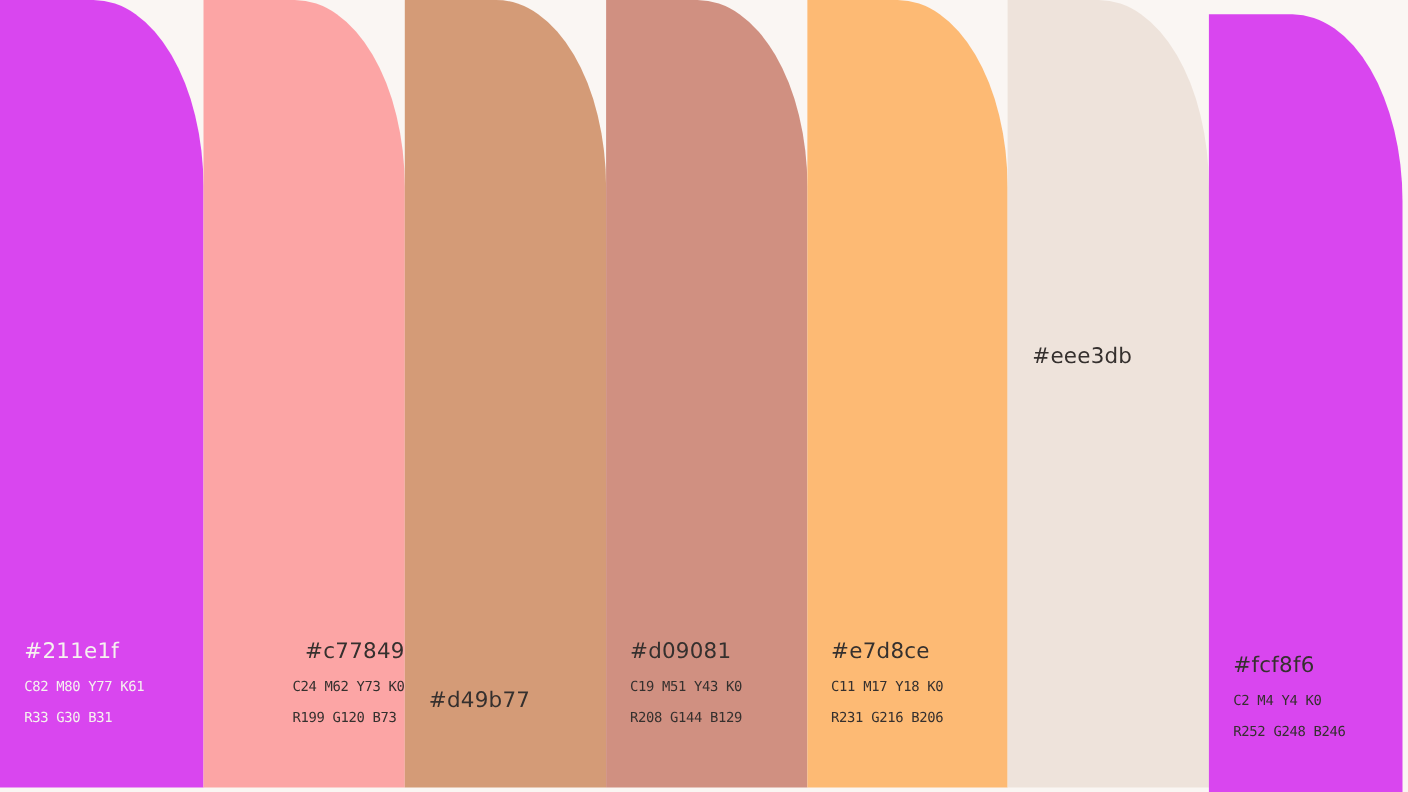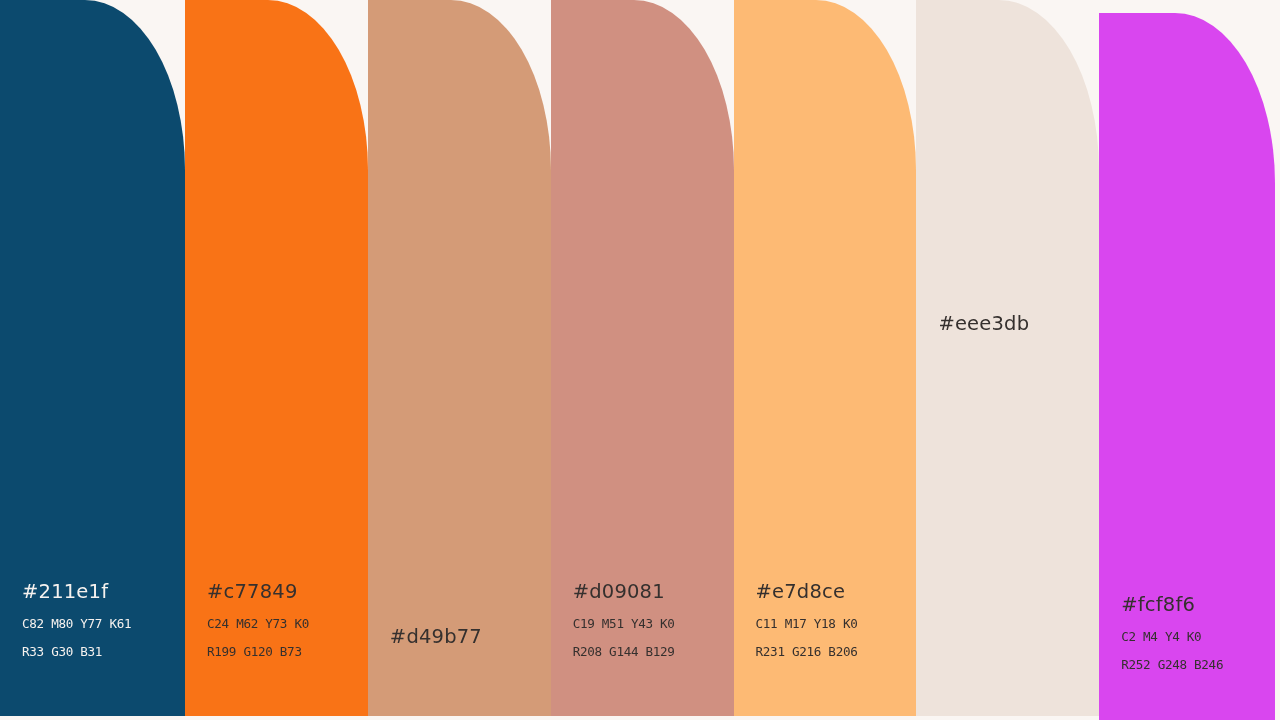--- a/index.html
+++ b/index.html
@@ -86,28 +86,28 @@
   .on-light .swatch-hex,
   .on-light .swatch-line {
     color: #35302e;
   }
 </style>
 </head>
 <body>
 
 <div id="palette-board" style="background: rgb(250, 246, 243);">
   <div class="swatch-row">
-      <div class="swatch on-dark" style="background: #0c4a6e;">
+      <div class="swatch on-dark" style="background: #d946ef;">
         <div class="swatch-hex">#211e1f</div>
         <div class="swatch-values">
           <div class="swatch-line">C82 M80 Y77 K61</div>
           <div class="swatch-line">R33 G30 B31</div>
         </div>
       </div>
-      <div class="swatch on-light" style="background: #f97316;">
+      <div class="swatch on-light" style="background: #fca5a5; align-items: flex-end;">
         <div class="swatch-hex">#c77849</div>
         <div class="swatch-values">
           <div class="swatch-line">C24 M62 Y73 K0</div>
           <div class="swatch-line">R199 G120 B73</div>
         </div>
       </div>
       <div class="swatch on-light" style="background: rgb(212, 155, 119);">
         <div class="swatch-hex">#d49b77</div>
       </div>
       <div class="swatch on-light" style="background: rgb(208, 144, 129);">

